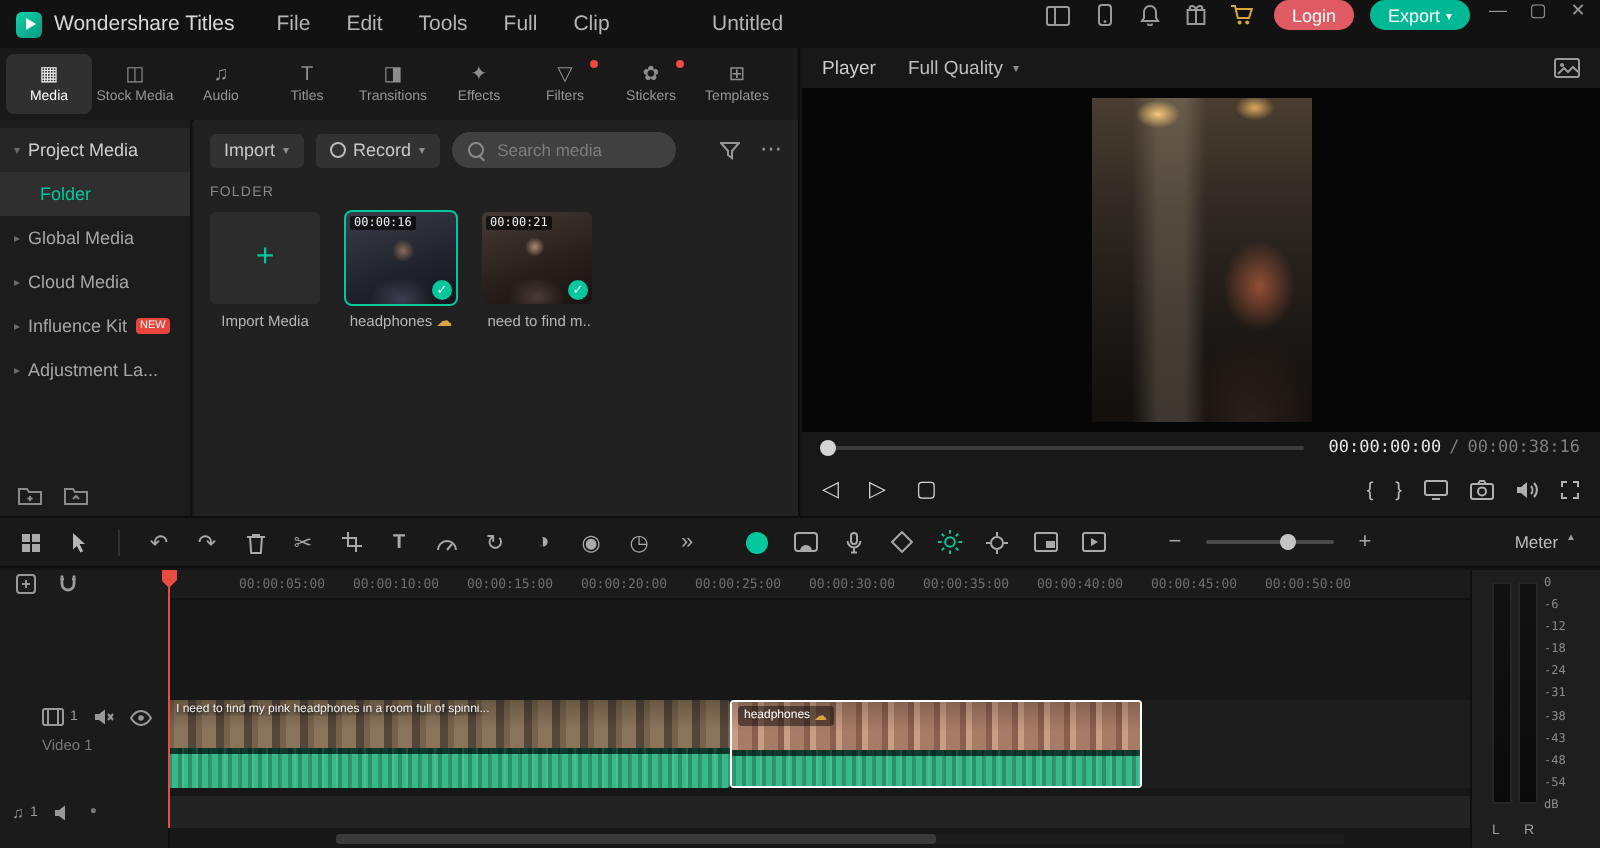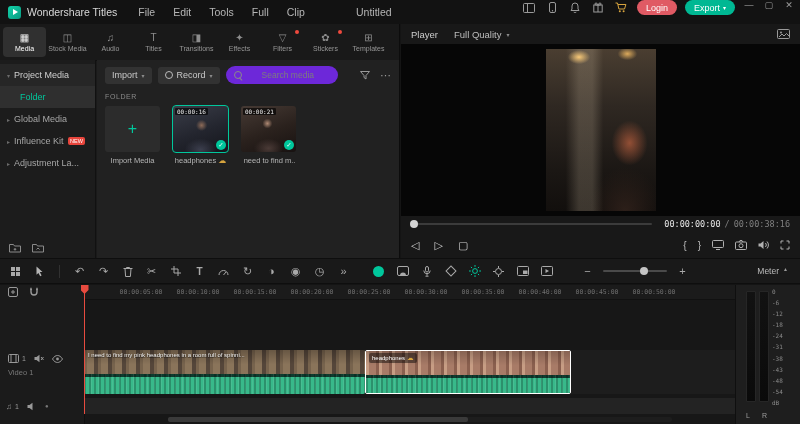--- a/index.html
+++ b/index.html
@@ -48,21 +48,21 @@
   .badge-new{background:#e8453c;color:#fff;font-size:5.5px;padding:1px 2.5px;border-radius:2px;flex:none}
   .side-bottom{position:absolute;bottom:5px;left:9px;display:flex;gap:11px}
 
   #media-panel{position:absolute;top:36px;left:97px;right:0;bottom:0;background:#212121;
                padding:6px 8px;box-sizing:border-box}
   .mp-toolbar{display:flex;align-items:center;gap:6px}
   .btn{background:#323232;border-radius:3px;font-size:9px;color:#c9c9c9;padding:3.5px 7px;
        display:flex;align-items:center;gap:4px;white-space:nowrap}
   .btn .chev{font-size:6px;color:#8b8b8b}
   .recdot{width:6px;height:6px;border-radius:50%;border:1.5px solid #bbb;flex:none}
-  .search{background:#6d28d9;border-radius:10px;height:18px;display:flex;align-items:center;gap:18px;
+  .search{background:#404040;border-radius:10px;height:18px;display:flex;align-items:center;gap:5px;
           padding:0 8px;width:96px}
   .search input{background:none;border:none;outline:none;color:#bbb;font-size:8.5px;width:74px;font-family:inherit}
   .search input::placeholder{color:#7d7d7d}
   .mag{width:6px;height:6px;border:1.2px solid #8a8a8a;border-radius:50%;position:relative;flex:none}
   .mag::after{content:"";position:absolute;width:1.2px;height:3.5px;background:#8a8a8a;left:5.5px;top:5px;transform:rotate(-45deg)}
   .mp-right{margin-left:auto;display:flex;align-items:center;gap:10px;color:#9a9a9a}
   .section-label{font-size:7px;color:#8a8a8a;margin:9px 0 6px;letter-spacing:.6px}
   .media-grid{display:flex;gap:13px}
   .tile-wrap{width:55px}
   .tile{width:55px;height:46px;border-radius:3px;position:relative;background:#2c2c2c;overflow:hidden}
@@ -124,21 +124,21 @@
   .zoomgrp{display:flex;align-items:center;gap:8px;margin-left:26px}
   .zoom-slider{width:64px;height:2px;background:#4a4a4a;border-radius:1px;position:relative}
   .zoom-handle{position:absolute;left:58%;top:-3px;width:8px;height:8px;border-radius:50%;background:#c4c4c4}
   .meter-toggle{margin-left:auto;display:flex;align-items:flex-start;gap:4px;font-size:8.5px;color:#bdbdbd;padding-right:4px}
   .meter-toggle .up{font-size:5px;color:#9a9a9a}
 
   
   #timeline{position:absolute;top:285px;left:0;right:0;bottom:0;background:#171717}
   .tl-header-col{position:absolute;left:0;top:0;width:84px;bottom:0;background:#1b1b1b;border-right:1px solid #101010}
   .hdr-top{height:14px;display:flex;align-items:center;gap:11px;padding:0 8px}
-  .hdr-video{position:absolute;top:65px;left:0;right:12px;height:44px;padding:4px 8px;box-sizing:border-box}
+  .hdr-video{position:absolute;top:65px;left:0;right:12px;height:44px;padding:4px 21px;box-sizing:border-box}
   .hdr-audio{position:absolute;top:113px;left:0;right:0;height:16px;display:flex;align-items:center;gap:8px;
              padding:0 6px;box-sizing:border-box;color:#8d8d8d;font-size:9px}
   .track-icons{display:flex;align-items:center;gap:8px;color:#8d8d8d;font-size:8.5px}
   .tnum{font-size:7px;color:#9a9a9a;margin-left:-5px}
   .track-label{font-size:7.5px;color:#787878;margin-top:5px}
   .tl-ruler{position:absolute;left:84px;right:64px;top:0;height:14px;background:#1b1b1b;
             border-bottom:1px solid #111;overflow:hidden}
   .ruler-label{position:absolute;top:3px;transform:translateX(-50%);font-size:6.5px;color:#6f6f6f;
                font-family:"DejaVu Sans Mono",monospace;white-space:nowrap}
   .tl-content{position:absolute;left:84px;right:64px;top:14px;bottom:0;overflow:hidden}
@@ -283,20 +283,24 @@
     </div>
     <div class="side-item child">
       <span>Folder</span>
     </div>
     <div class="side-item">
       <span class="chev">▸</span>
       <span>Global Media</span>
     </div>
     <div class="side-item">
       <span class="chev">▸</span>
+      <span>Cloud Media</span>
+    </div>
+    <div class="side-item">
+      <span class="chev">▸</span>
       <span>Influence Kit</span>
       <span class="badge-new">NEW</span>
     </div>
     <div class="side-item">
       <span class="chev">▸</span>
       <span>Adjustment La...</span>
     </div>
     <div class="side-bottom">
       <span>
         <svg width="12" height="10" viewBox="0 0 12 10">

